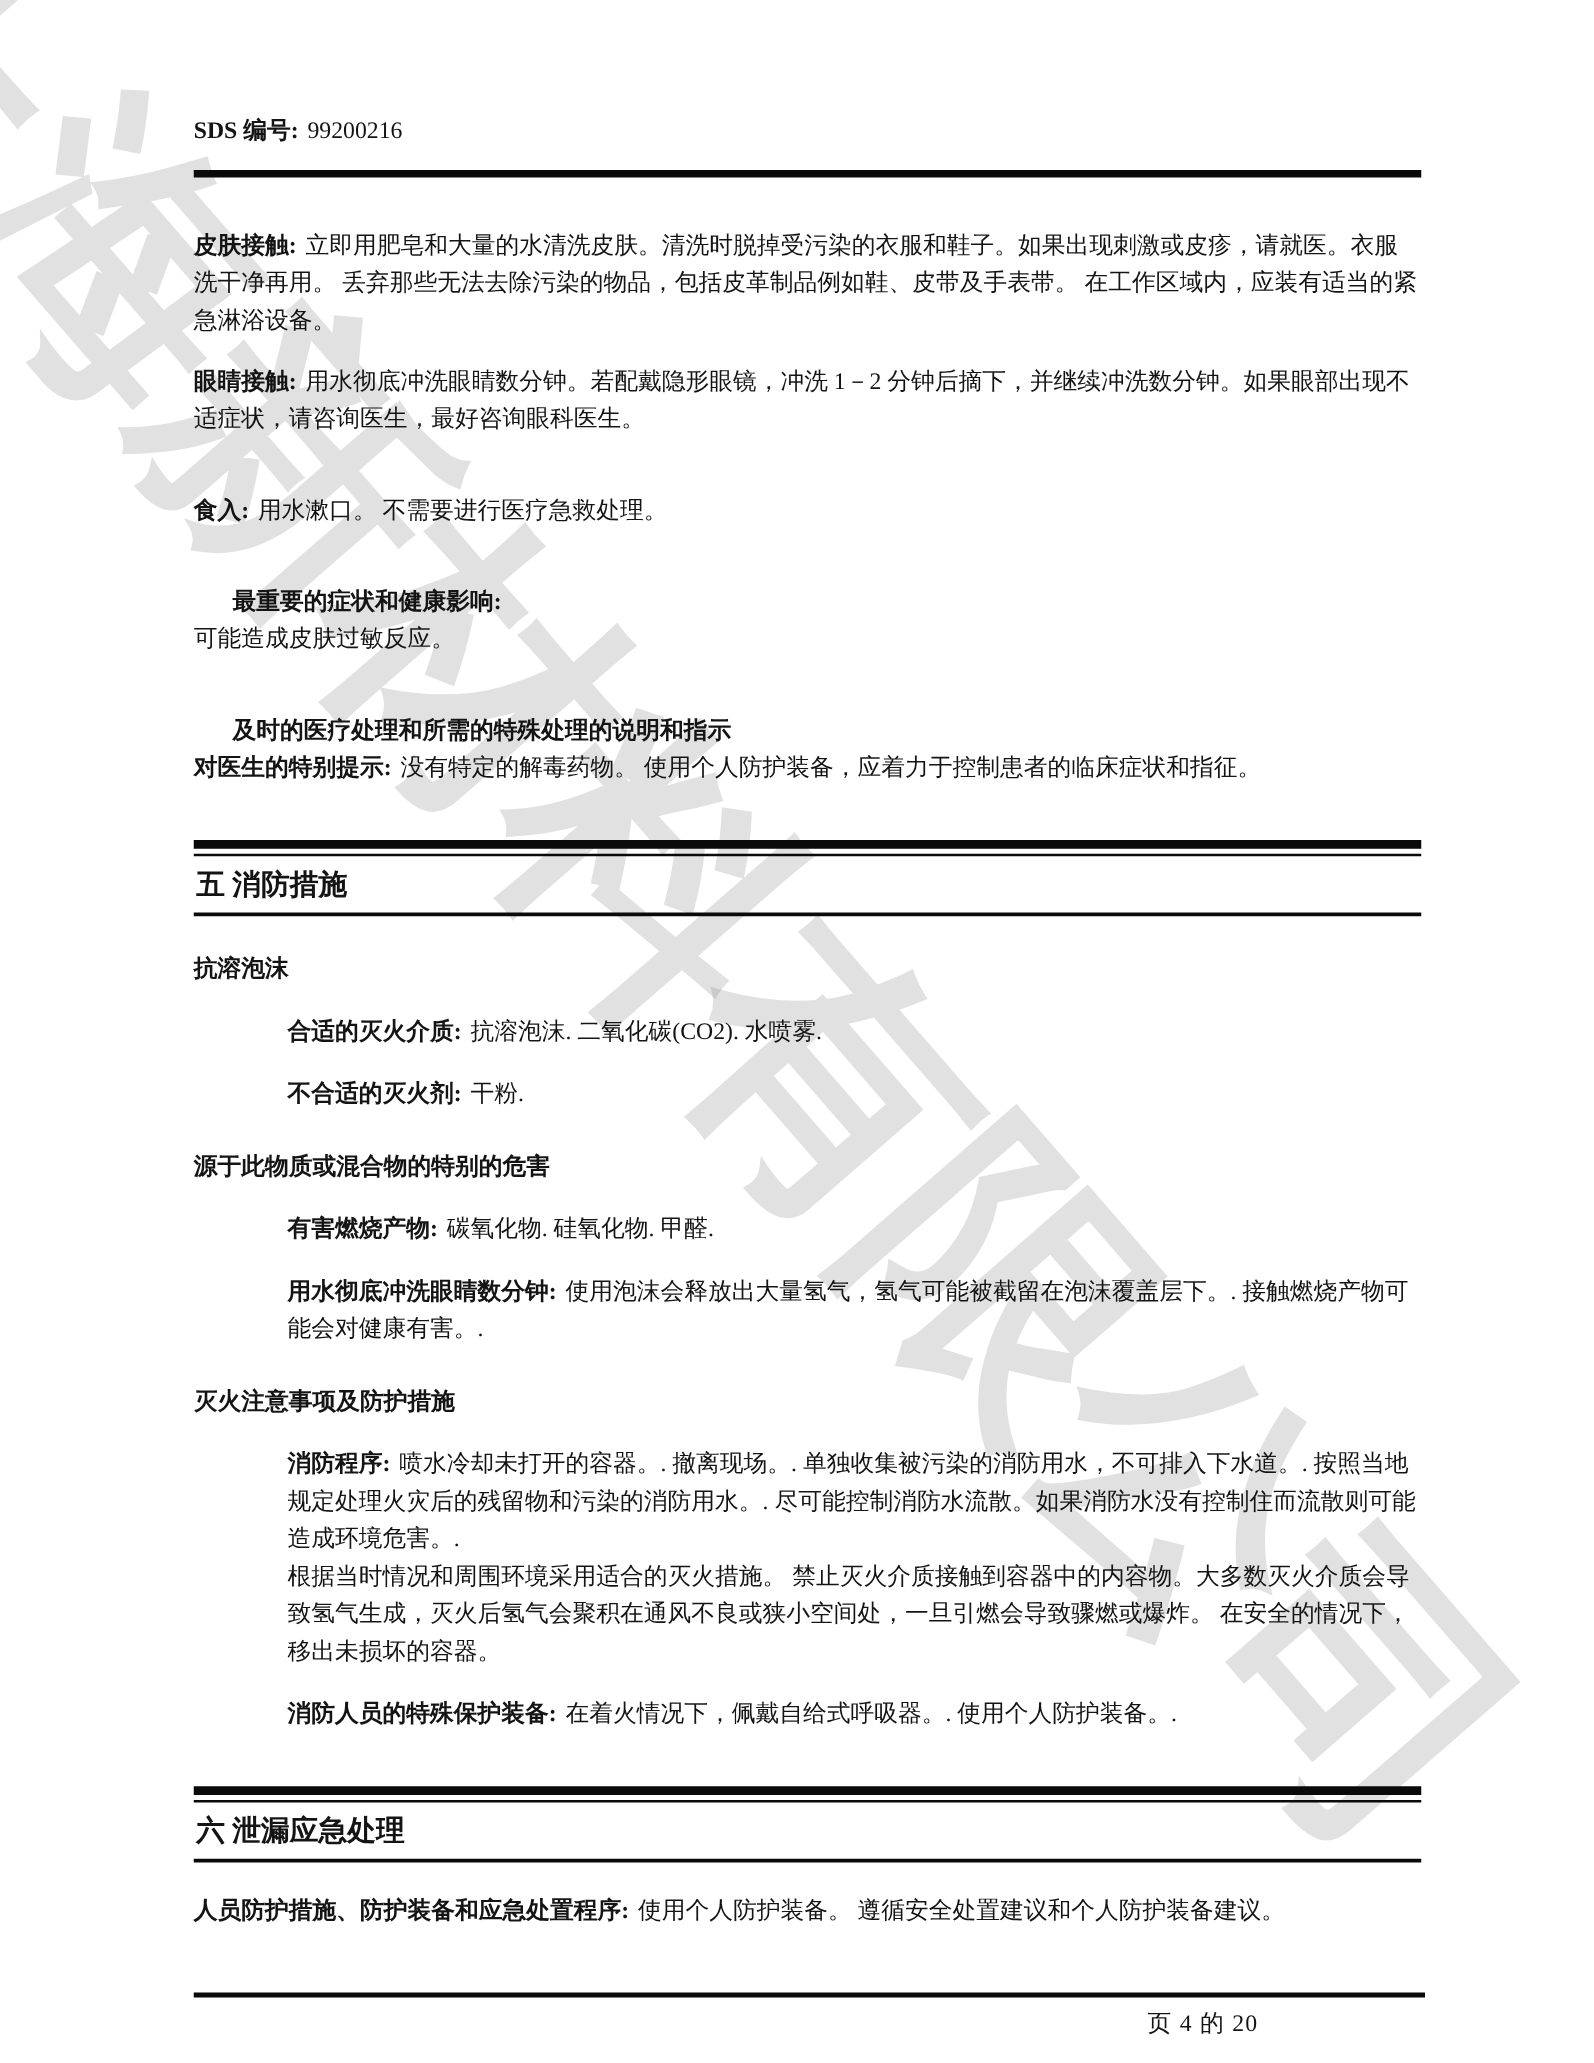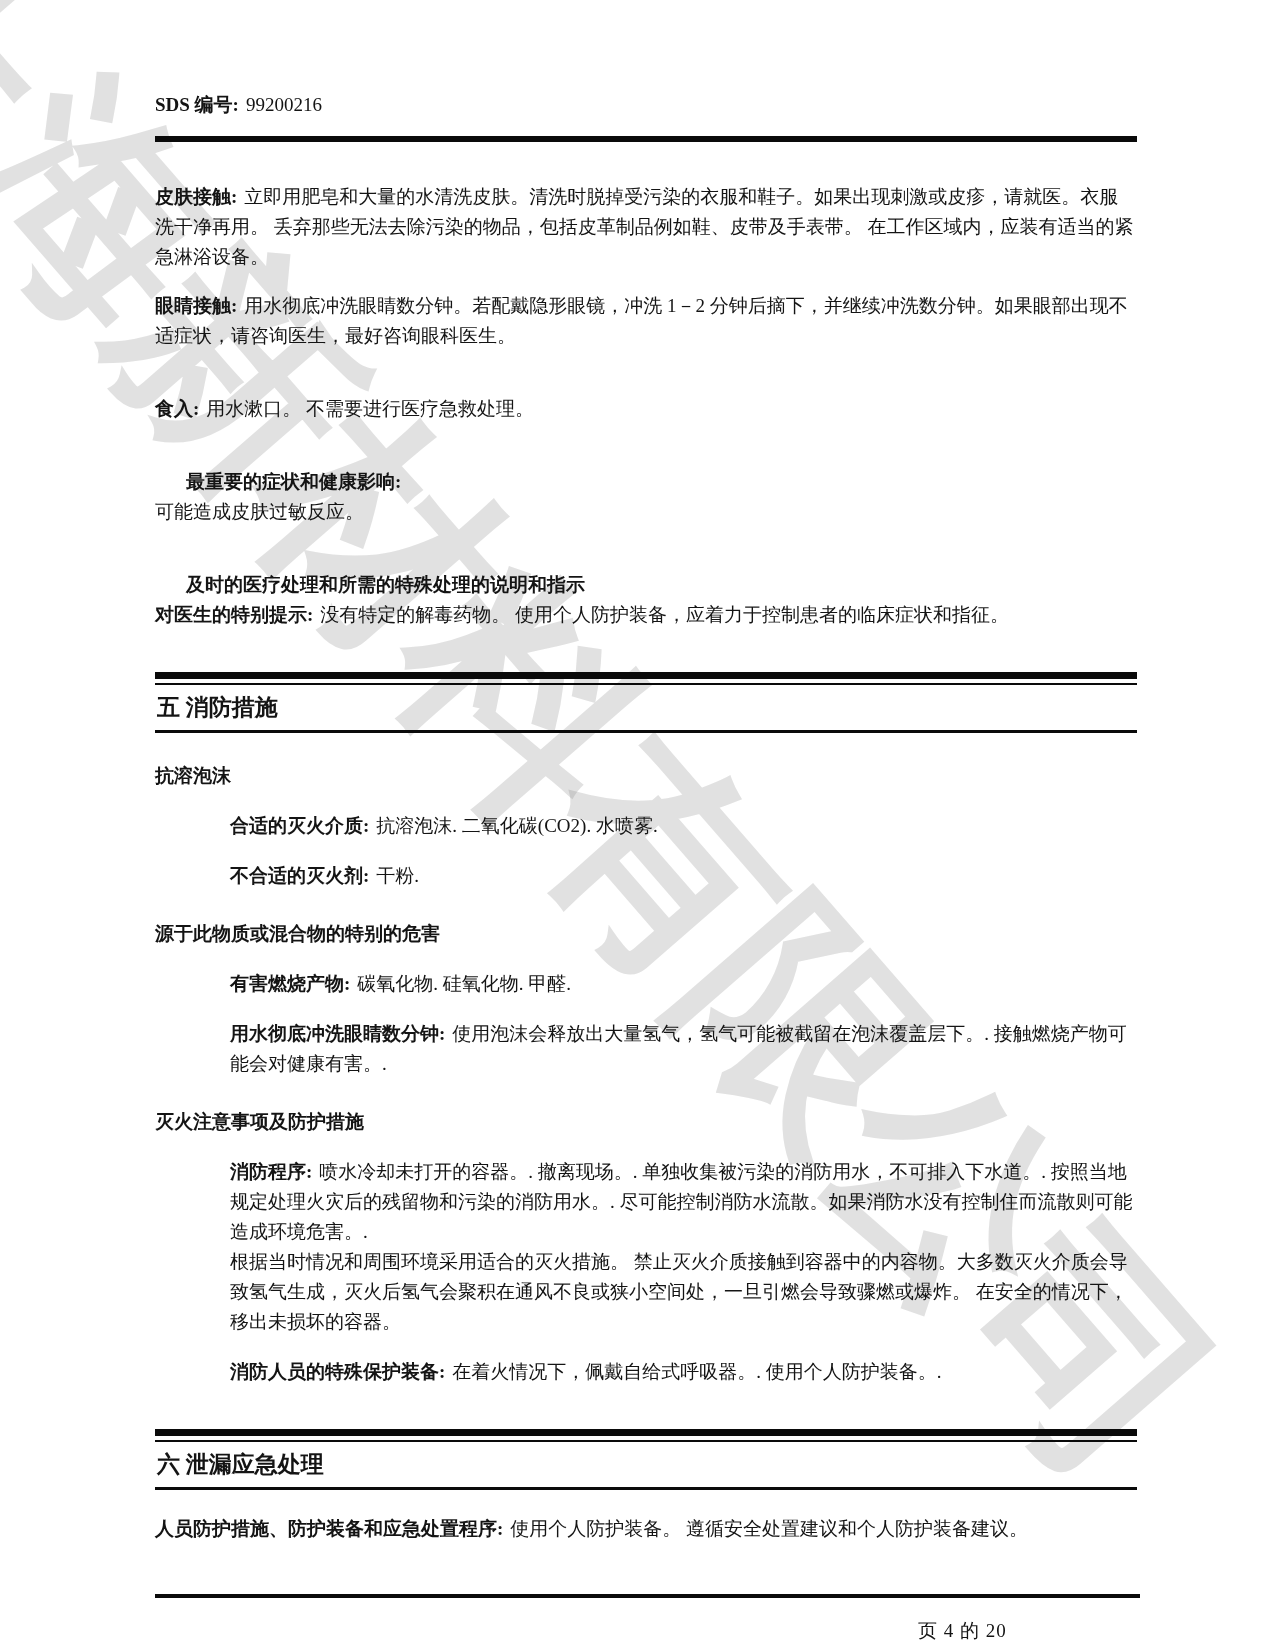--- a/index.html
+++ b/index.html
@@ -57,21 +57,21 @@
   .s5-unusual{margin-top:20px;}
   .s5-notehead{margin-top:28px;font-weight:bold;}
   .s5-proc{margin-top:20px;}
   .s5-ppe{margin-top:20px;}
   .s6-personal{margin-top:24px;}
   .footer{
     position:absolute;left:155px;width:985px;top:1594px;z-index:1;
     font-size:19px;
   }
   .footer .rule{height:4px;background:#0a0a0a;}
-  .footer .pageno{margin-top:20px;padding-left:763px;letter-spacing:1px;}
+  .footer .pageno{margin-top:8px;padding-left:763px;letter-spacing:1px;}
 </style>
 </head>
 <body>
 
 <div class="page">
 
   <div class="watermark">上海新材料有限公司</div>
 
   <div class="content">
 

